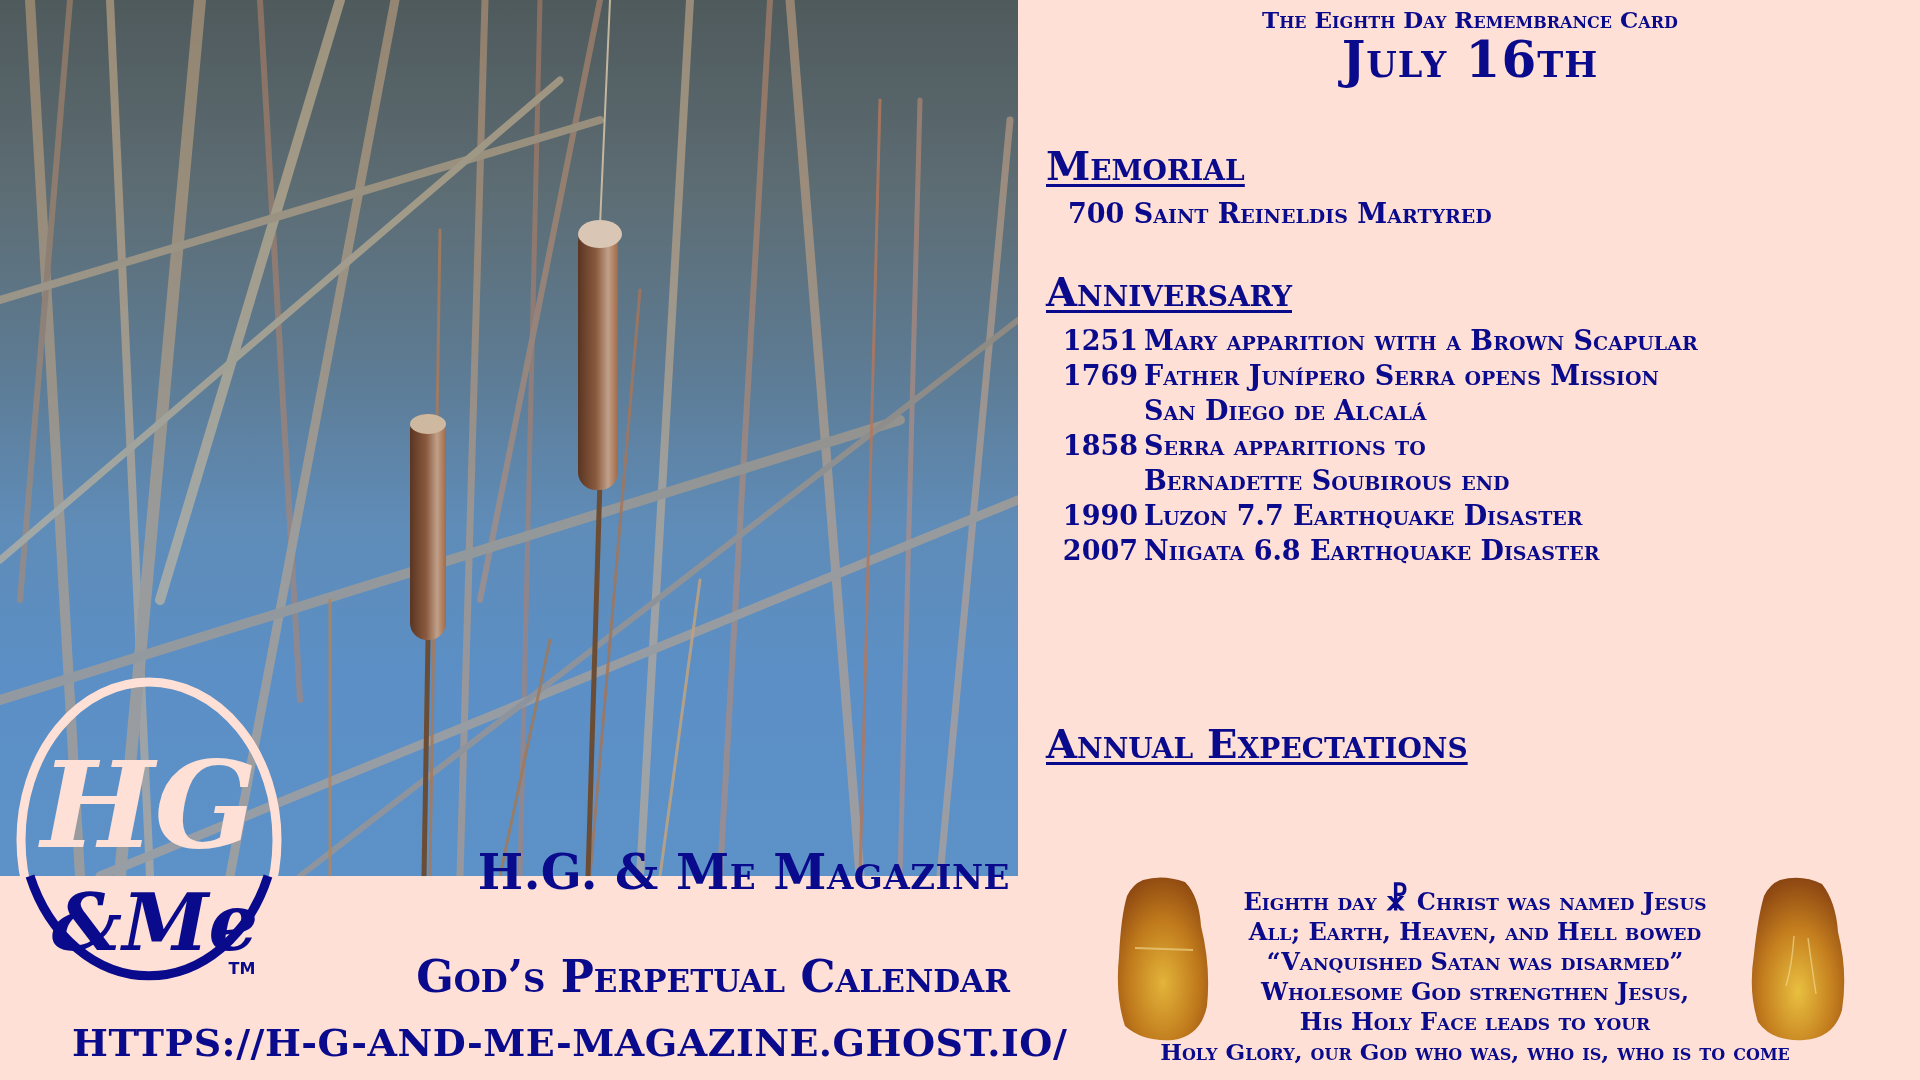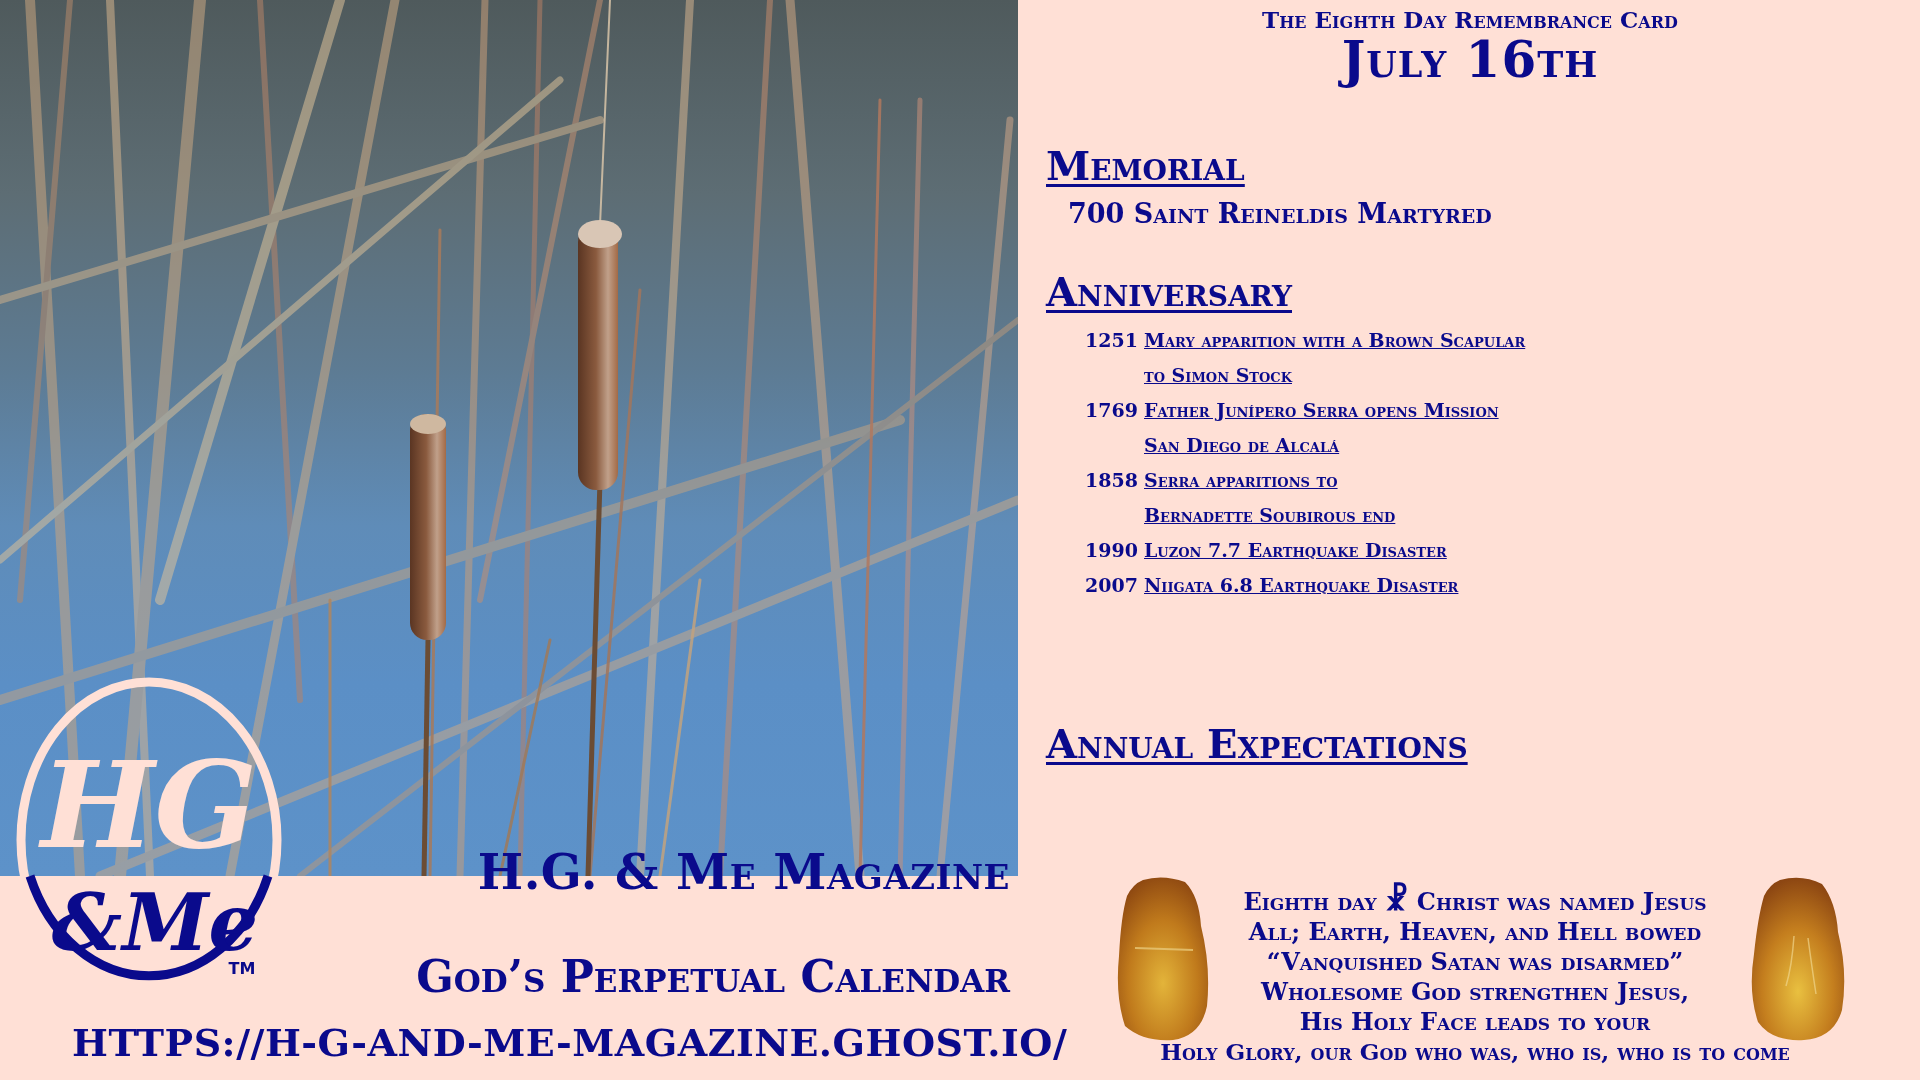--- a/index.html
+++ b/index.html
@@ -61,21 +61,21 @@
   }
   .memorial-item {
     position: absolute; left: 1068px; top: 198px;
     font-size: 27px; white-space: nowrap;
   }
   .anniv-list {
     position: absolute; left: 1052px; top: 323px;
     list-style: none;
   }
   .anniv-list li {
-    font-size: 19px; line-height: 35px; white-space: nowrap; text-decoration: underline;
+    font-size: 27px; line-height: 35px; white-space: nowrap;
   }
   .anniv-list .year { display: inline-block; width: 86px; text-align: right; margin-right: 6px; }
   .anniv-list .cont { display: block; padding-left: 86px; margin-left: 6px; }
 
   
   .shroud { position: absolute; }
   .shroud svg { width: 100%; height: 100%; }
   .shroud-left  { left: 1113px; top: 876px; width: 100px; height: 166px; }
   .shroud-right { left: 1746px; top: 876px; width: 104px; height: 166px; }
   .prayer {
@@ -162,21 +162,20 @@
   <div class="date sc">July 16th</div>
 </div>
 
 <div class="section-heading sc" style="top:142px;">Memorial</div>
 <div class="memorial-item sc">700 Saint Reineldis Martyred</div>
 
 <div class="section-heading sc" style="top:268px;">Anniversary</div>
 <ul class="anniv-list sc">
   <li>
     <span class="year">1251</span><span>Mary apparition with a Brown Scapular</span>
-    <span class="cont">to Simon Stock</span>
   </li>
   <li>
     <span class="year">1769</span><span>Father Junípero Serra opens Mission</span>
     <span class="cont">San Diego de Alcalá</span>
   </li>
   <li>
     <span class="year">1858</span><span>Serra apparitions to</span>
     <span class="cont">Bernadette Soubirous end</span>
   </li>
   <li>

